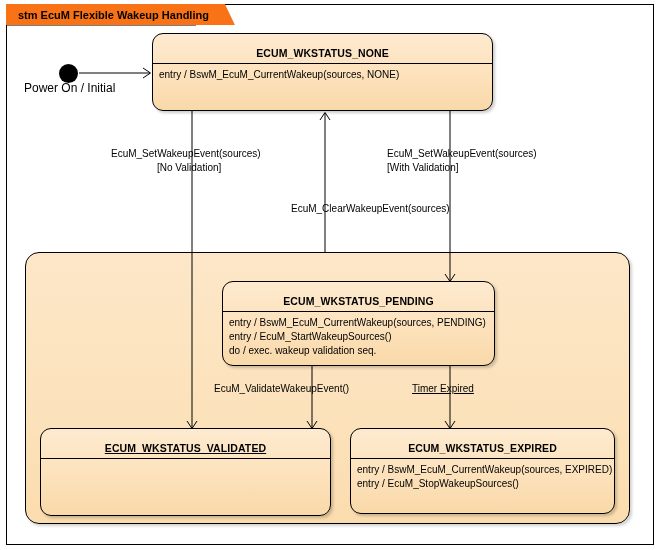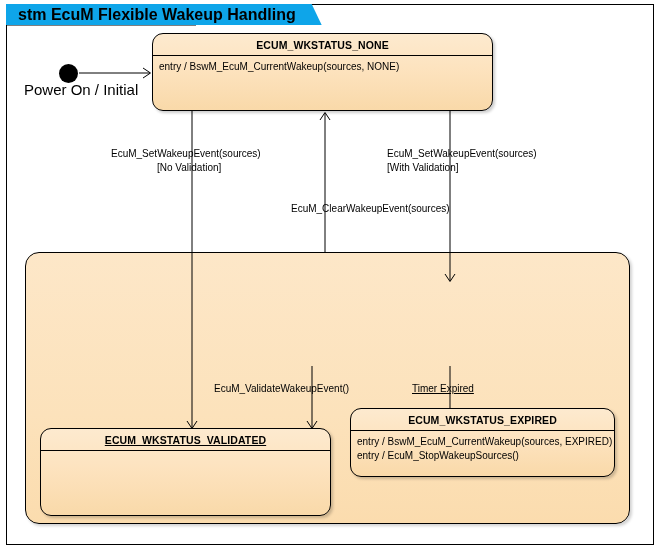--- a/index.html
+++ b/index.html
@@ -32,26 +32,26 @@
     box-sizing: border-box;
     background: transparent;
   }
 
   .frame-tab {
     position: absolute;
     left: 6px;
     top: 4px;
     height: 21px;
     box-sizing: border-box;
-    background: #0ea5e9;
+    background: #f97316;
     border-right: 0;
     display: flex;
     align-items: center;
     padding: 0 26px 0 12px;
-    font-size: 16px;
+    font-size: 11px;
     font-weight: bold;
     color: #000000;
     white-space: nowrap;
     
     -webkit-clip-path: polygon(0 0, calc(100% - 10px) 0, 100% 100%, 0 100%);
     clip-path: polygon(0 0, calc(100% - 10px) 0, 100% 100%, 0 100%);
     justify-content: flex-end;
   }
   
 
@@ -64,21 +64,21 @@
     background: linear-gradient(180deg, #fdeacf 0%, #fde3bf 45%, #f9d9a9 100%);
     box-shadow: 2px 2px 3px rgba(0,0,0,0.20);
     overflow: hidden;
   }
   .state-title {
     text-align: center;
     font-size: 10.5px;
     font-weight: bold;
     color: #000000;
     letter-spacing: 0.1px;
-    padding: 5px 6px 4px 6px;
+    padding: 13px 6px 4px 6px;
     border-bottom: 1px solid #000000;
     white-space: nowrap;
   }
   .state-body {
     padding: 4px 7px 5px 6px;
   }
   .state-body div {
     font-size: 10px;
     line-height: 14px;
     color: #000000;
@@ -98,21 +98,21 @@
   
   .initial-node {
     position: absolute;
     width: 19px;
     height: 19px;
     border-radius: 50%;
     background: #000000;
   }
   .initial-label {
     position: absolute;
-    font-size: 15px;
+    font-size: 12px;
     color: #000000;
     white-space: nowrap;
   }
 
   
   .tlabel {
     position: absolute;
     font-size: 10px;
     line-height: 14px;
     color: #000000;
@@ -172,26 +172,34 @@
   <div class="initial-node" style="left:59px; top:64px;"></div>
   <div class="initial-label" style="left:24px; top:81px;">Power On / Initial</div>
 
   <div class="state" style="left:152px; top:33px; width:341px; height:78px;">
     <div class="state-title">ECUM_WKSTATUS_NONE</div>
     <div class="state-body">
       <div>entry / BswM_EcuM_CurrentWakeup(sources, NONE)</div>
     </div>
   </div>
 
+  <div class="state" style="left:222px; top:281px; width:273px; height:85px;">
+    <div class="state-title">ECUM_WKSTATUS_PENDING</div>
+    <div class="state-body">
+      <div>entry / BswM_EcuM_CurrentWakeup(sources, PENDING)</div>
+      <div>entry / EcuM_StartWakeupSources()</div>
+      <div>do / exec. wakeup validation seq.</div>
+    </div>
+  </div>
 
   <div class="state" style="left:40px; top:428px; width:291px; height:88px;text-decoration:underline;">
     <div class="state-title">ECUM_WKSTATUS_VALIDATED</div>
   </div>
 
-  <div class="state" style="left:350px; top:408px; width:265px; height:69px;">
+  <div class="state" style="left:350px; top:428px; width:265px; height:86px;">
     <div class="state-title">ECUM_WKSTATUS_EXPIRED</div>
     <div class="state-body">
       <div>entry / BswM_EcuM_CurrentWakeup(sources, EXPIRED)</div>
       <div>entry / EcuM_StopWakeupSources()</div>
     </div>
   </div>
 
   <div class="tlabel" style="left:111px; top:147px;">EcuM_SetWakeupEvent(sources)</div>
   <div class="tlabel" style="left:111px; top:161px;padding-left:46px;">[No Validation]</div>
 

